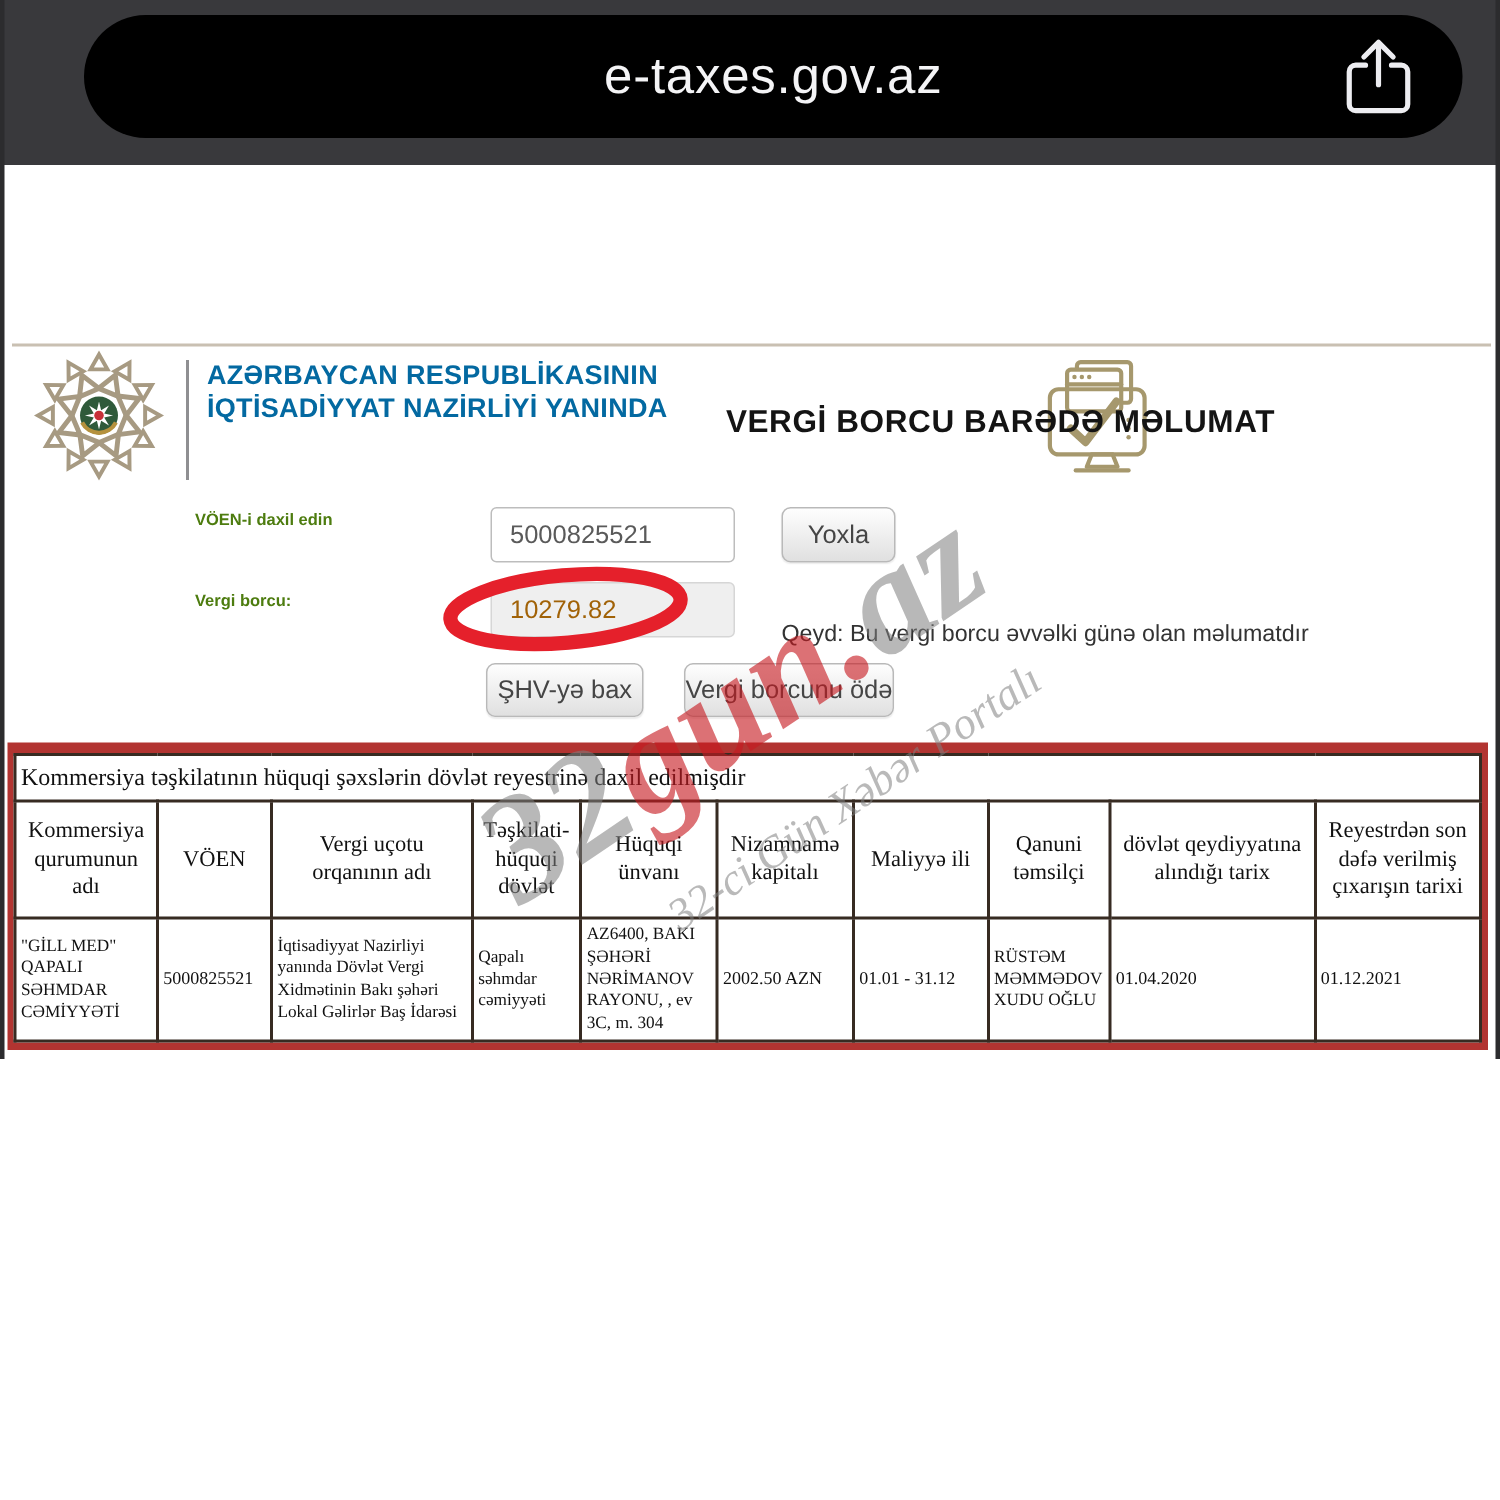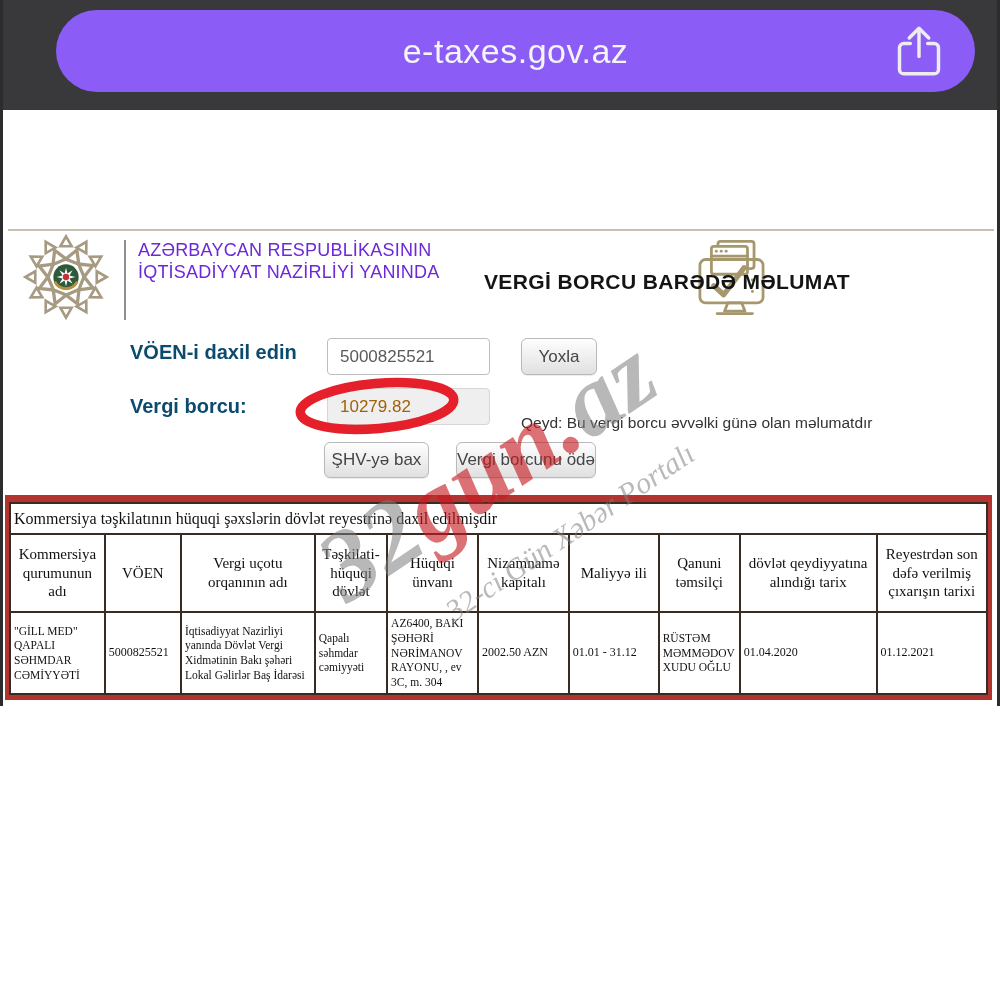--- a/index.html
+++ b/index.html
@@ -2,41 +2,41 @@
 <html><head>
 <meta charset="utf-8">
 <style>
   html,body{margin:0;padding:0;}
   body{
     width:1000px;height:1000px;position:relative;overflow:hidden;
     background:#ffffff;font-family:"Liberation Sans",sans-serif;
   }
   
   .topbar{position:absolute;left:0;top:0;width:1000px;height:110px;background:#39393c;}
-  .url-pill{position:absolute;left:56px;top:10px;width:919px;height:82px;border-radius:41px;background:#8b5cf6;}
+  .url-pill{position:absolute;left:56px;top:10px;width:919px;height:82px;border-radius:41px;background:#000000;}
   .url-text{position:absolute;left:0;top:0;width:100%;height:82px;line-height:82px;text-align:center;
     font-size:34px;color:#f4f4f6;letter-spacing:.5px;}
   .share-btn{position:absolute;right:32px;top:15px;width:48px;height:52px;cursor:pointer;}
   
   .edge{position:absolute;top:0;width:3px;height:706px;background:#2c2c2e;z-index:9;}
   .edge.left{left:0;} .edge.right{right:0;}
   
   .site-header{position:absolute;left:0;top:110px;width:1000px;height:122px;background:#fff;}
   .emblem{position:absolute;left:21px;top:122px;width:90px;height:90px;}
   .vdiv{position:absolute;left:124px;top:130px;width:2px;height:80px;background:#8f8f92;}
-  .ministry{position:absolute;left:138px;top:130px;font-size:18px;font-weight:normal;color:#6d28d9;
+  .ministry{position:absolute;left:138px;top:130px;font-size:18px;font-weight:bold;color:#0369a1;
     line-height:21.5px;letter-spacing:.2px;}
   .portal-icon{position:absolute;left:695px;top:125px;width:82px;height:90px;}
   .portal-name{position:absolute;left:790px;top:138px;font-size:22.5px;font-weight:bold;color:#6d6e70;
     line-height:30px;letter-spacing:.5px;}
   .header-rule{position:absolute;left:8px;top:229px;width:986px;height:2px;background:#c9c0b2;}
   
   .page-title{position:absolute;left:0;top:270px;width:850px;text-align:right;
     font-size:21px;font-weight:bold;color:#141414;letter-spacing:.4px;}
-  .flabel{position:absolute;font-size:20px;font-weight:bold;color:#0c4a6e;}
+  .flabel{position:absolute;font-size:11px;font-weight:bold;color:#4d7c0f;}
   .lbl-voen{left:130px;top:341px;}
   .lbl-debt{left:130px;top:395px;}
   .tinput{position:absolute;box-sizing:border-box;height:37px;border:1px solid #bdbdbd;border-radius:4px;
     background:#fff;font-family:"Liberation Sans",sans-serif;font-size:17px;color:#5a5a5a;padding:0 12px;outline:none;}
   .in-voen{left:327px;top:338px;width:163px;}
   .in-debt{left:327px;top:388px;width:163px;background:#efefef;border-color:#d6d6d6;color:#a16207;}
   .btn{position:absolute;display:flex;align-items:center;justify-content:center;box-sizing:border-box;
     background:linear-gradient(180deg,#fefefe 0%,#e9e9e9 70%,#e0e0e0 100%);
     border:1px solid #b9b9b9;border-radius:6px;font-size:17px;color:#454545;cursor:pointer;
     box-shadow:0 1px 1px rgba(0,0,0,.08);}

